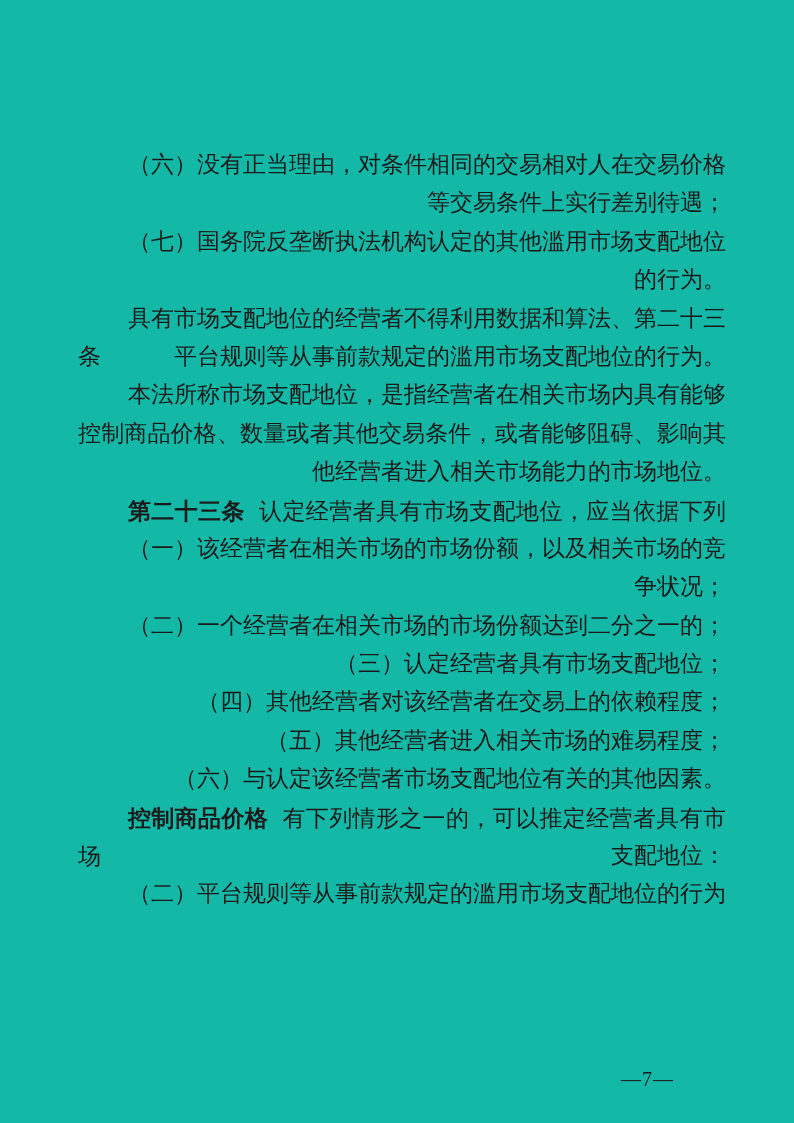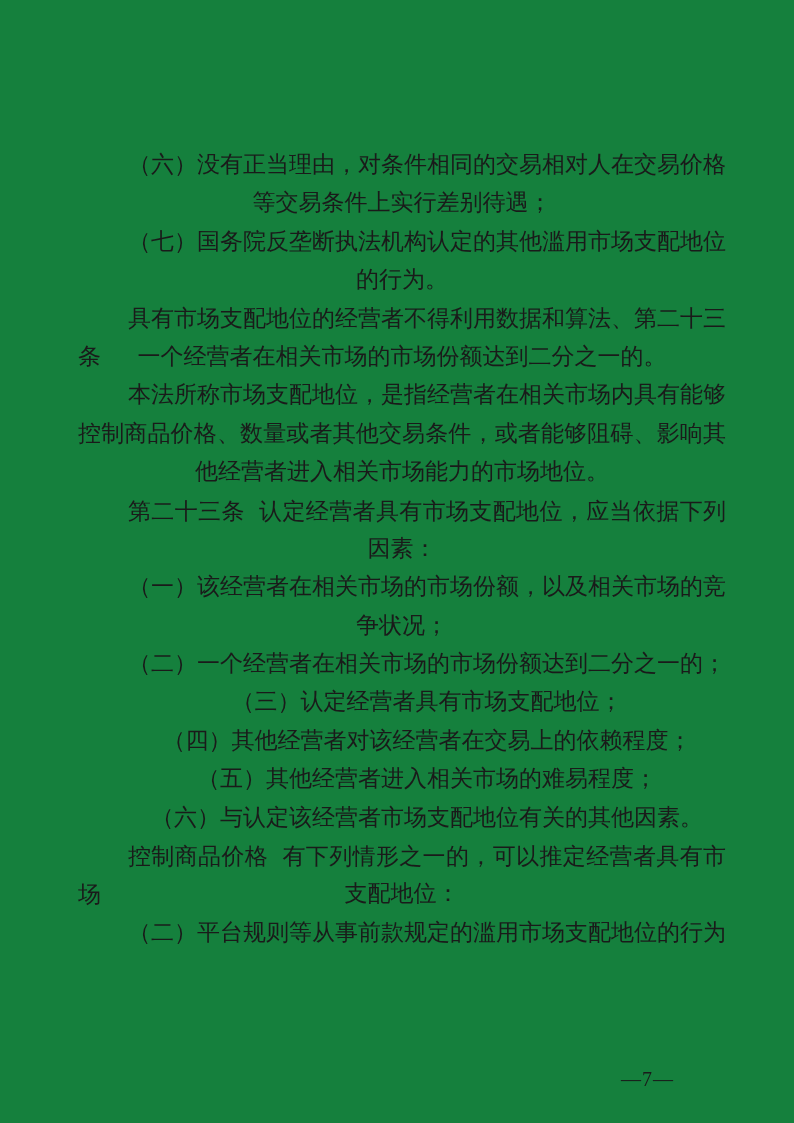--- a/index.html
+++ b/index.html
@@ -11,47 +11,47 @@
     height: 1123px;
     background: #ffffff;
     position: relative;
     overflow: hidden;
     font-family: "Liberation Serif", "DejaVu Serif", serif;
     color: #1a1a1a;
   }
   .page {
     position: absolute;
     inset: 0;
-    background: #15803d;
+    background: #14b8a6;
     padding-left: 48px;
   }
   .content {
     position: absolute;
     left: 78px;
     top: 146px;
     width: 648px;
   }
   .line {
     font-size: 23px;
     line-height: 38.4px;
     height: 38.4px;
     white-space: nowrap;
-    text-align: center;
+    text-align: right;
   }
   .line.indent {
     text-indent: 50px;
   }
   .line.full {
     white-space: normal;
     text-align: justify;
     text-align-last: justify;
     text-justify: inter-character;
   }
   .article-no {
-    font-weight: 400;
+    font-weight: 700;
     margin-right: 0.62em;
     font-family: "Liberation Sans", "DejaVu Sans", sans-serif;
   }
   .footer-page-number {
     position: absolute;
     top: 1068px;
     right: 120px;
     font-size: 20px;
     letter-spacing: 1px;
     color: #1a1a1a;
@@ -65,31 +65,30 @@
   <div class="line indent full"><span class="line-text">（六）没有正当理由，对条件相同的交易相对人在交易价格</span></div>
 
   <div class="line"><span class="line-text">等交易条件上实行差别待遇；</span></div>
 
   <div class="line indent full"><span class="line-text">（七）国务院反垄断执法机构认定的其他滥用市场支配地位</span></div>
 
   <div class="line"><span class="line-text">的行为。</span></div>
 
   <div class="line indent full"><span class="line-text">具有市场支配地位的经营者不得利用数据和算法、第二十三条</span></div>
 
-  <div class="line"><span class="line-text">一个经营者在相关市场的市场份额达到二分之一的。</span></div>
+  <div class="line"><span class="line-text">平台规则等从事前款规定的滥用市场支配地位的行为。</span></div>
 
   <div class="line indent full"><span class="line-text">本法所称市场支配地位，是指经营者在相关市场内具有能够</span></div>
 
   <div class="line full"><span class="line-text">控制商品价格、数量或者其他交易条件，或者能够阻碍、影响其</span></div>
 
   <div class="line"><span class="line-text">他经营者进入相关市场能力的市场地位。</span></div>
 
   <div class="line indent full"><span class="article-no">第二十三条</span><span class="line-text">认定经营者具有市场支配地位，应当依据下列</span></div>
 
-  <div class="line"><span class="line-text">因素：</span></div>
 
   <div class="line indent full"><span class="line-text">（一）该经营者在相关市场的市场份额，以及相关市场的竞</span></div>
 
   <div class="line"><span class="line-text">争状况；</span></div>
 
   <div class="line indent full"><span class="line-text">（二）一个经营者在相关市场的市场份额达到二分之一的；</span></div>
 
   <div class="line indent"><span class="line-text">（三）认定经营者具有市场支配地位；</span></div>
 
   <div class="line indent"><span class="line-text">（四）其他经营者对该经营者在交易上的依赖程度；</span></div>

